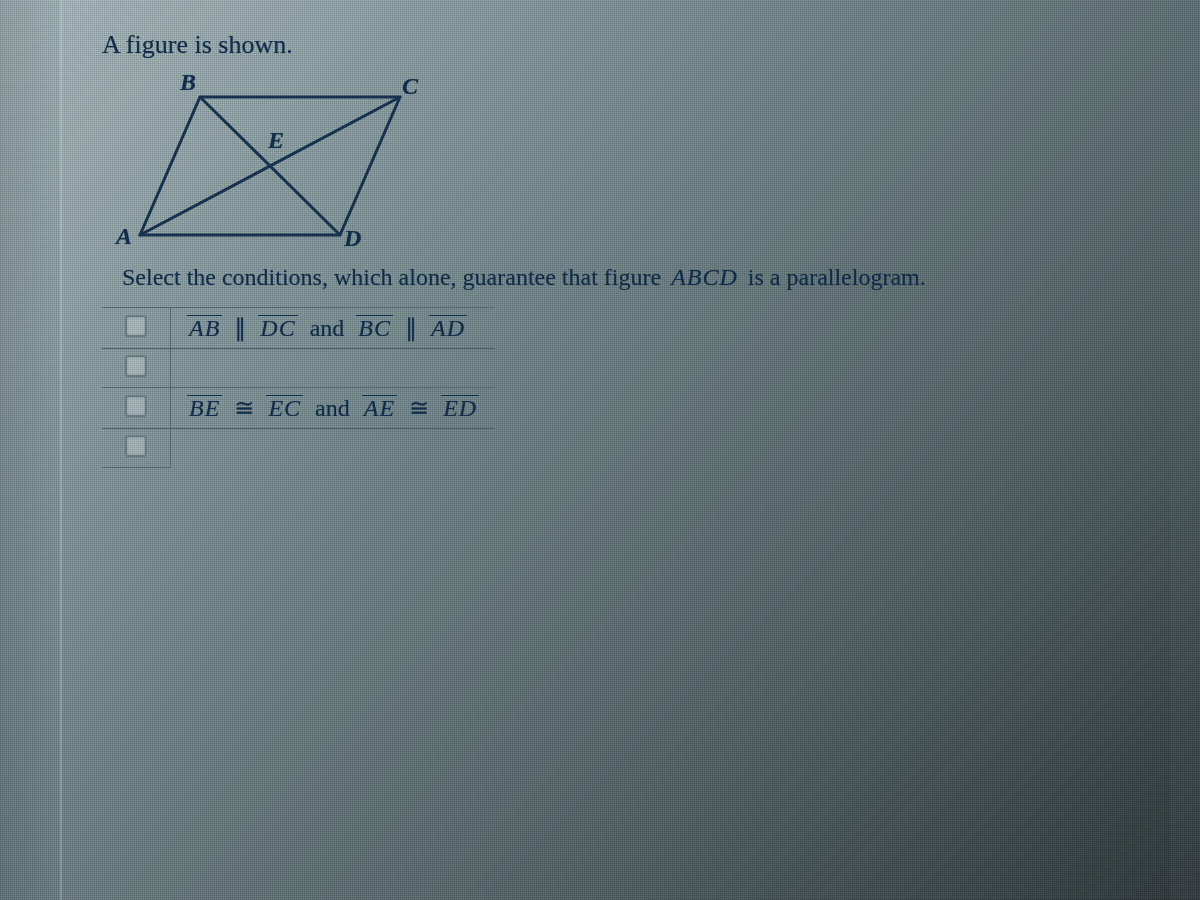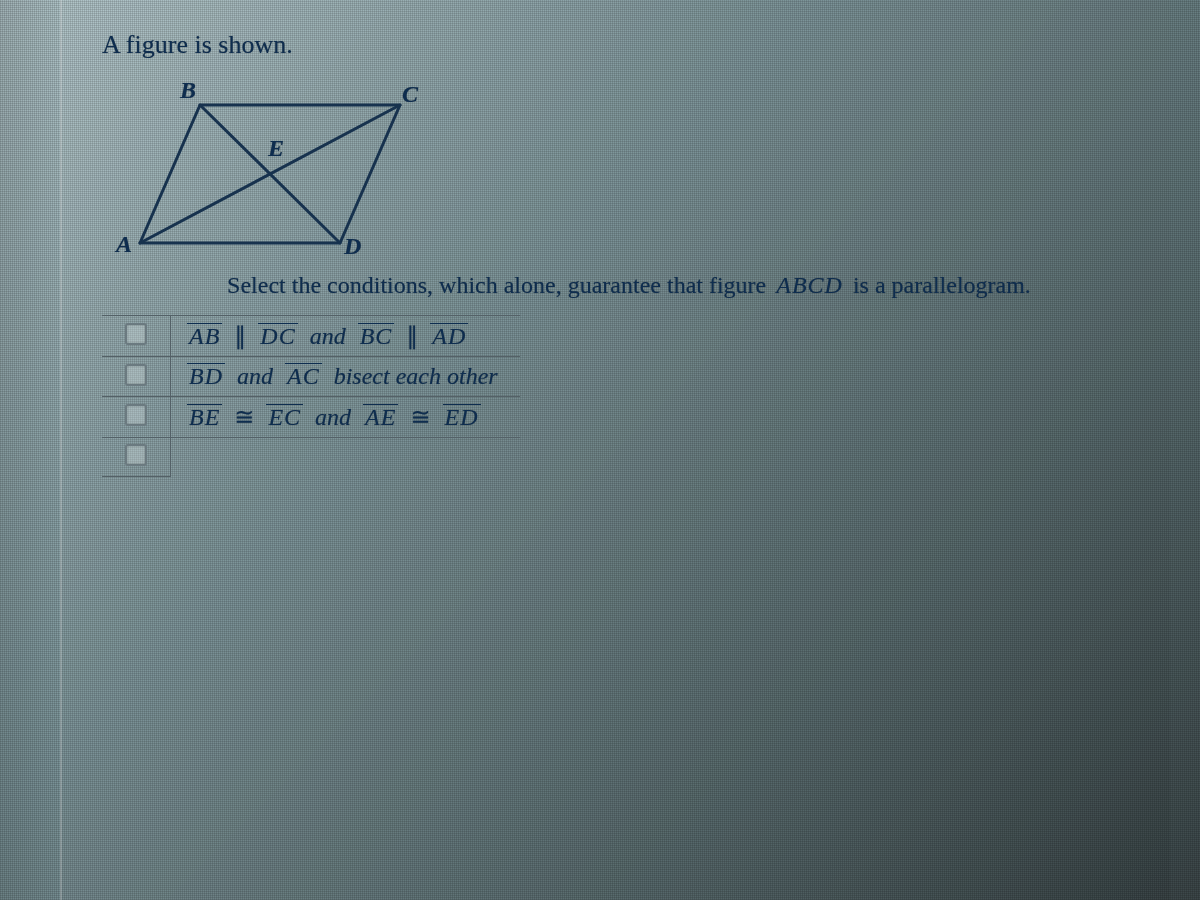--- a/index.html
+++ b/index.html
@@ -24,21 +24,21 @@
     box-sizing:border-box;
     border-left:2px solid rgba(255,255,255,.25);
     background:
       linear-gradient(135deg, rgba(255,255,255,.06), rgba(0,0,0,.07));
   }
   .prompt{
     color:#0e2d4f;
     font-size:26px;
     font-weight:500;
     text-shadow:0 0 1px rgba(0,0,0,.4);
-    margin-bottom:23px;
+    margin-bottom:15px;
   }
   .figure-box{
     width:300px;
     height:175px;
     margin:8px 0 14px 18px;
     position:relative;
   }
   .figure-box svg{width:100%;height:100%;}
   .figure-box .lab{
     position:absolute;
@@ -46,22 +46,21 @@
     font-size:24px;
     font-weight:600;
     font-style:italic;
     color:#0e2d4f;
     text-shadow:0 0 1px rgba(0,0,0,.4);
   }
   .instruction{
     color:#0e2d4f;
     font-size:24px;
     text-shadow:0 0 1px rgba(0,0,0,.35);
-    margin:10px 0 16px 14px;
-    text-align:center;
+    margin:10px 0 16px 20px;
   }
   .instruction .abcd{
     font-style:italic;
     letter-spacing:1px;
     padding:0 4px;
   }
   .options{
     display:table;
     border-collapse:collapse;
   }
@@ -99,21 +98,20 @@
   .seg{
     font-style:italic;
     letter-spacing:1px;
     border-top:1.5px solid #0e2d4f;
     padding:0 2px;
     display:inline-block;
     line-height:1.05;
     text-align:right;
   }
   .word{
-    font-style:italic;
     padding:0 6px;
   }
   .sym{
     font-style:normal;
     padding:0 6px;
   }
   .ang{
     font-style:italic;
     letter-spacing:1px;
     padding-left:2px;
@@ -173,28 +171,20 @@
           <span class="seg">AD</span>
         </span>
       </div>
     </div>
 
 
     <div class="opt-row">
       <div class="opt-cell cb-cell">
         <span class="cb"></span>
       </div>
-      <div class="opt-cell">
-        <span class="math">
-          <span class="seg">BD</span>
-          <span class="word">and</span>
-          <span class="seg">AC</span>
-          <span class="word">bisect each other</span>
-        </span>
-      </div>
     </div>
 
     <div class="opt-row">
       <div class="opt-cell cb-cell">
         <span class="cb"></span>
       </div>
       <div class="opt-cell">
         <span class="math">
           <span class="seg">BE</span>
           <span class="sym">≅</span>

